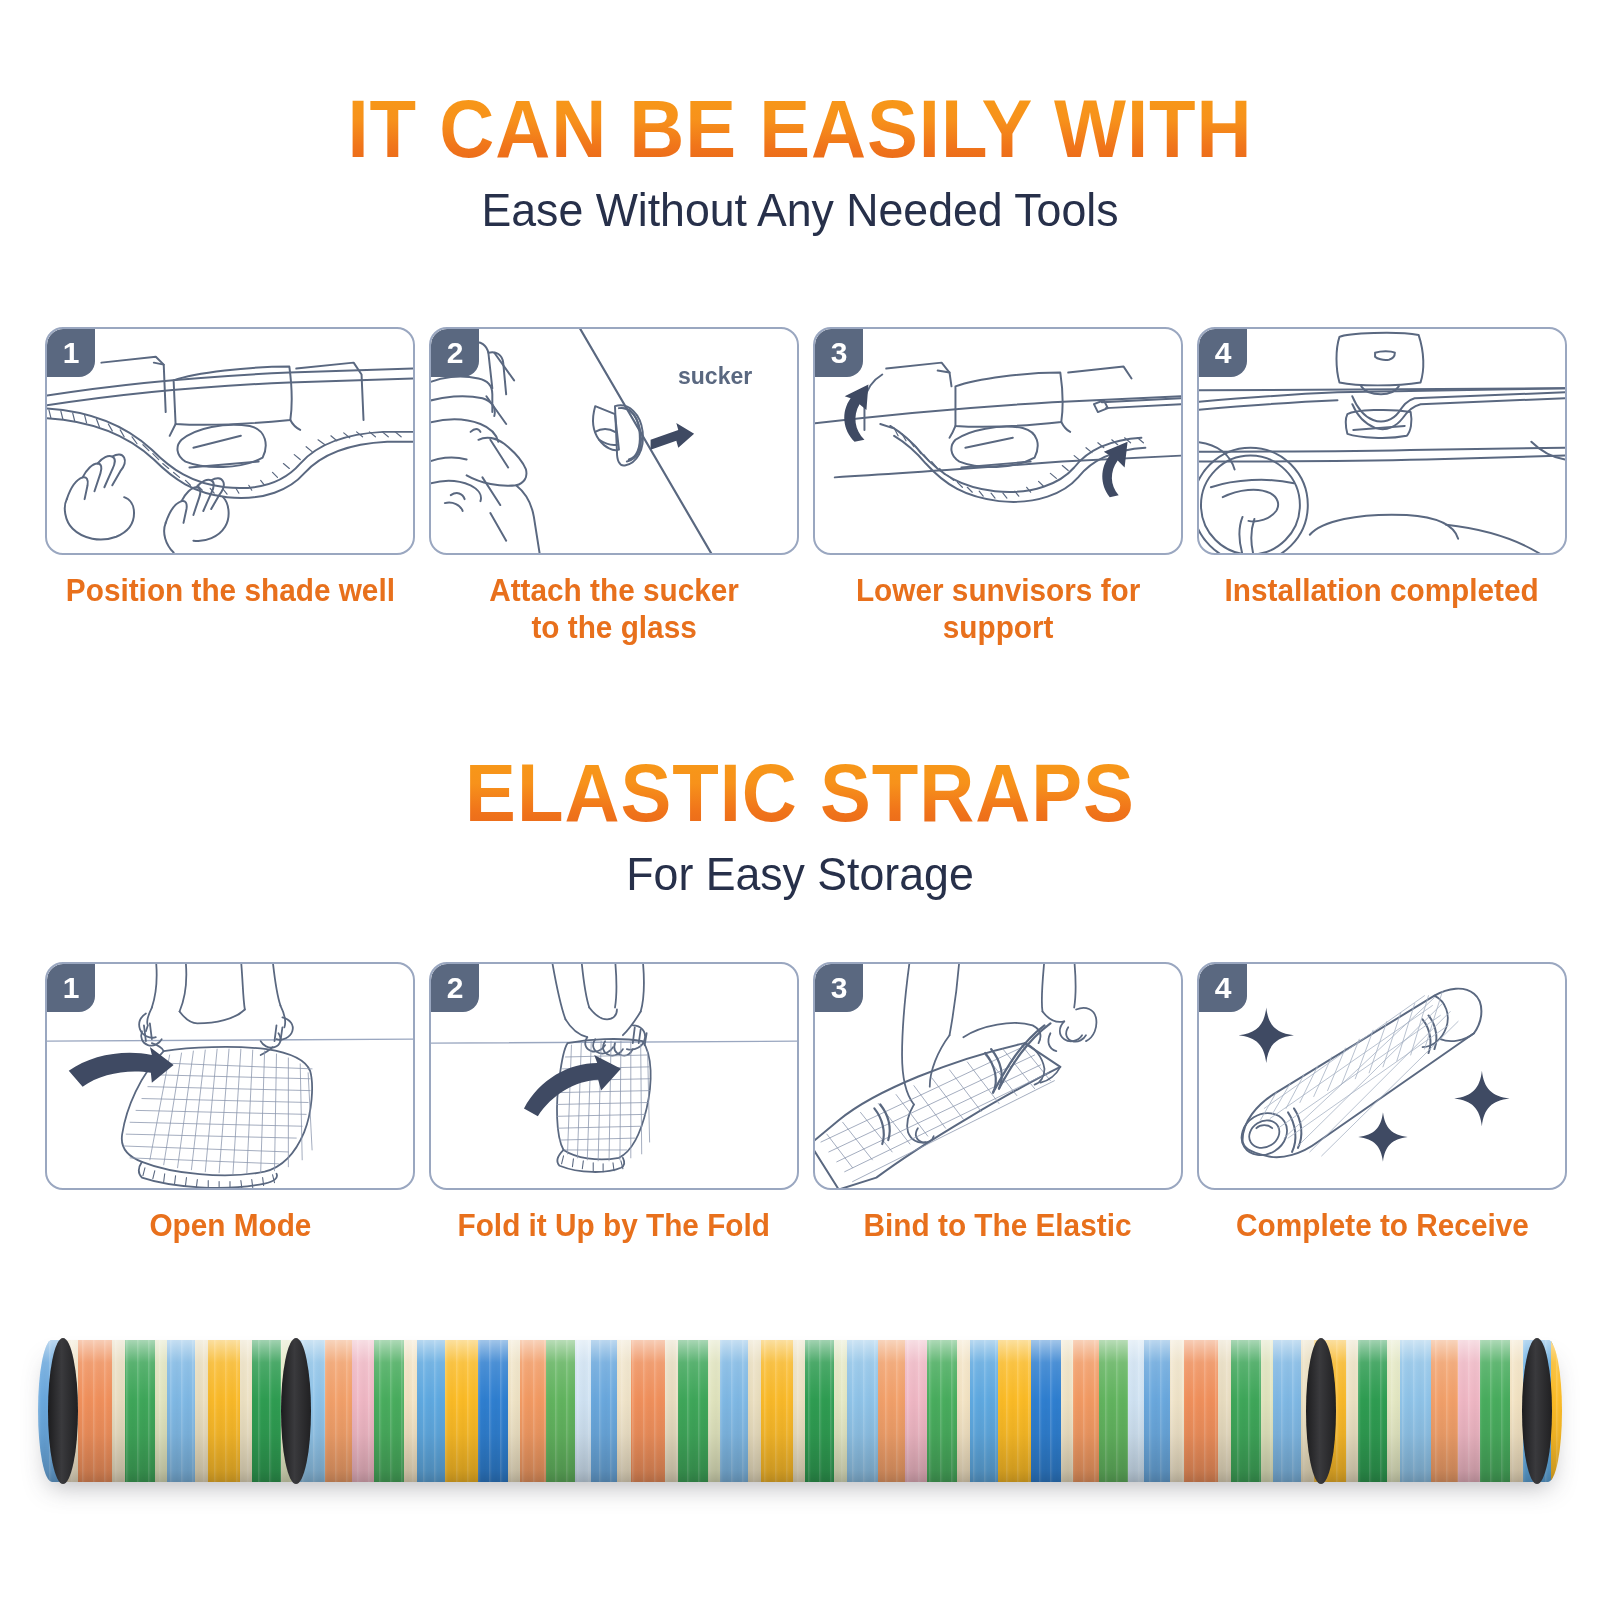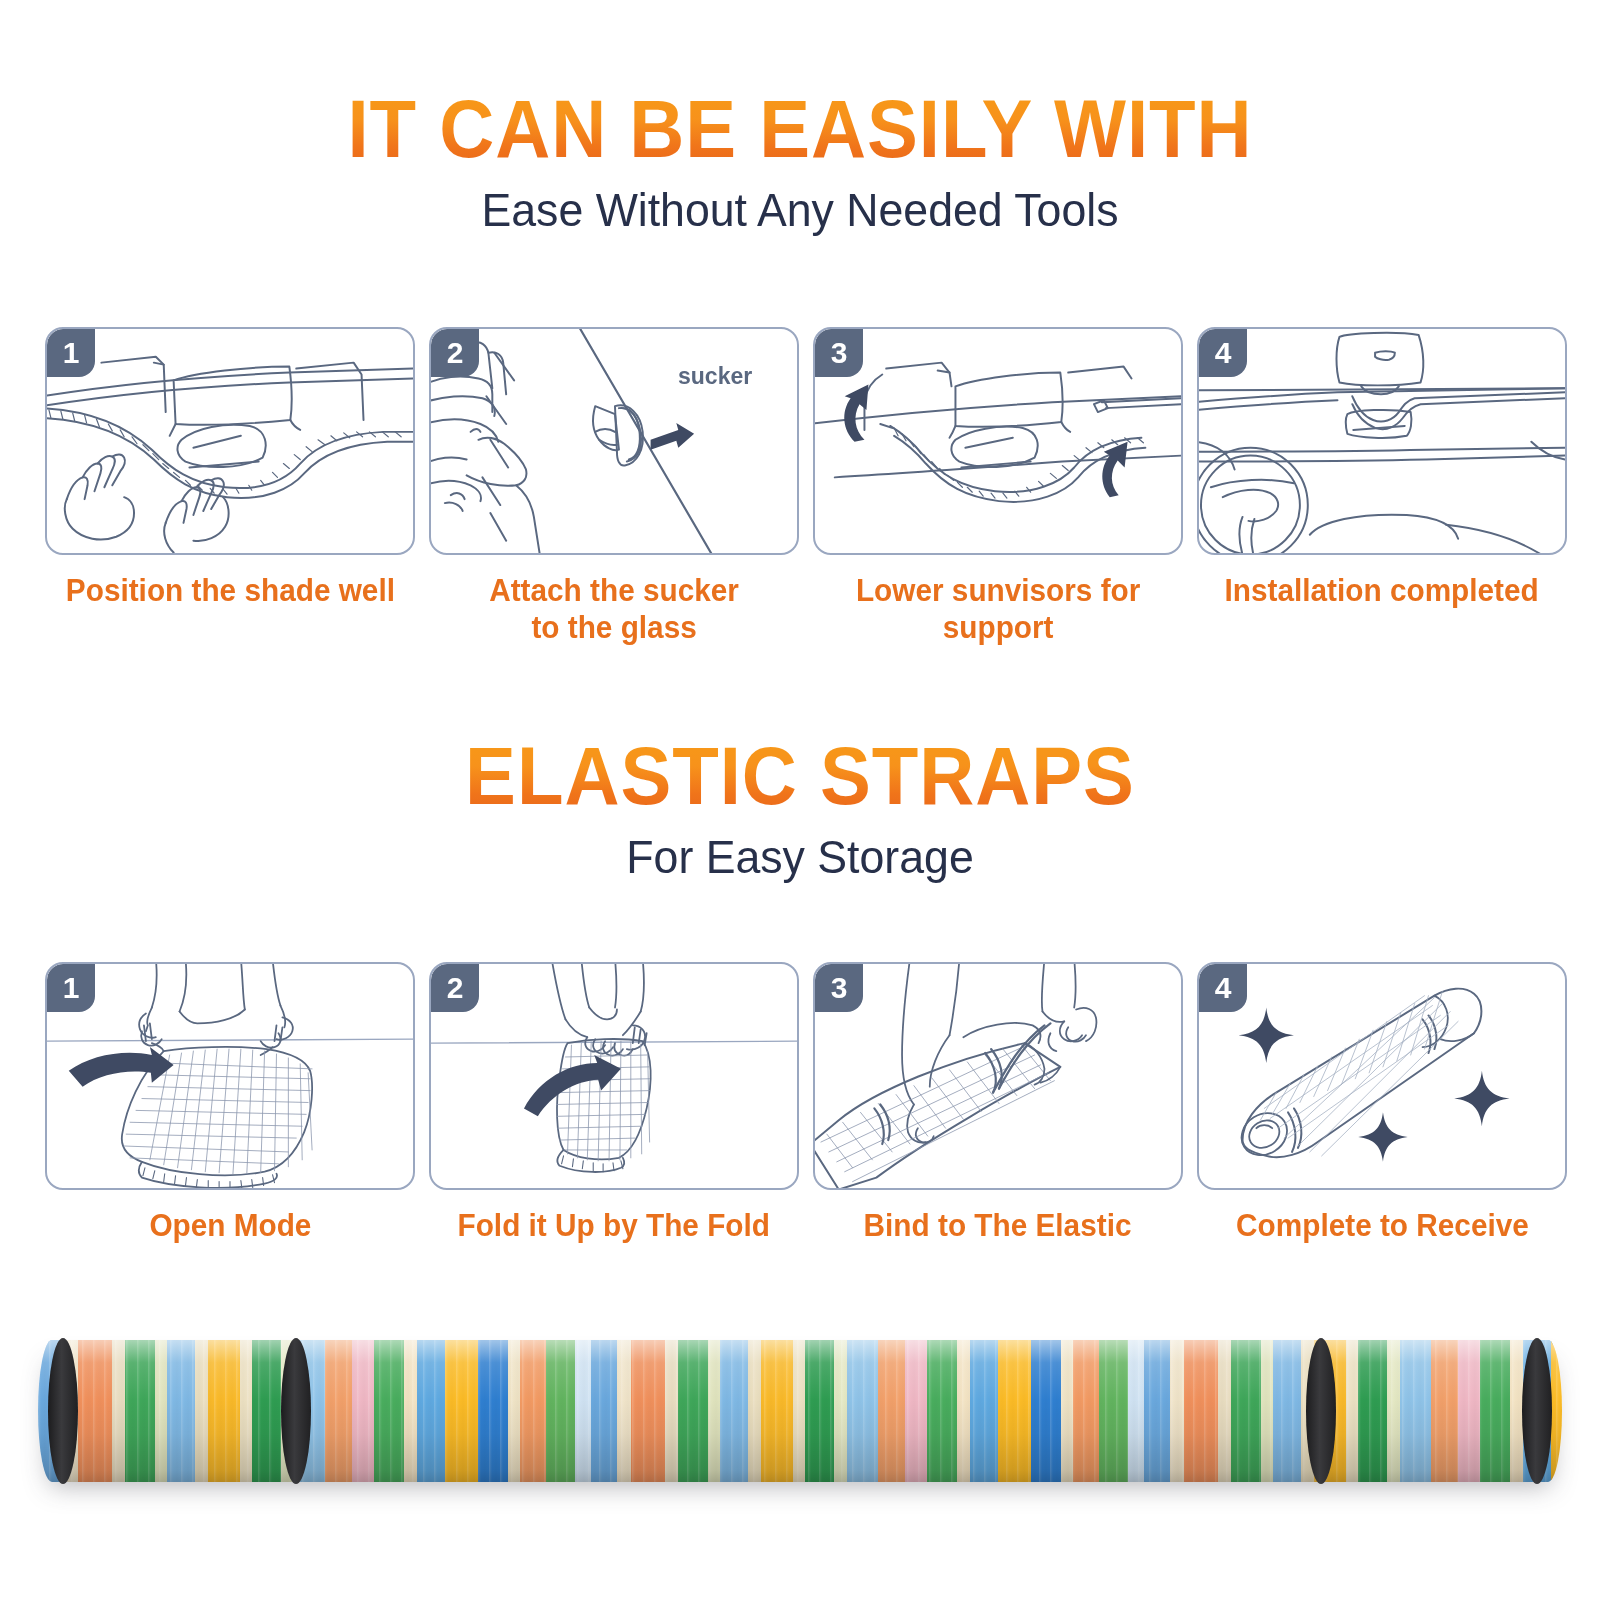--- a/index.html
+++ b/index.html
@@ -272,21 +272,21 @@
         <path d="M44 190 C40 200 40 214 44 228"></path>
         <path d="M56 192 C52 204 52 216 55 228"></path>
         <path d="M112 208 C124 194 160 186 210 188 C242 190 258 198 262 212"></path>
         <path d="M250 198 C286 202 320 212 346 228"></path>
       </svg>
     </div>
     <div class="caption">Installation completed</div>
   </div>
 </div>
 
-<div class="section-head" style="position:absolute;left:0;top:735px;width:1600px;">
+<div class="section-head" style="position:absolute;left:0;top:752px;width:1600px;">
   <div class="head-title">ELASTIC STRAPS</div>
   <div class="head-sub">For Easy Storage</div>
 </div>
 
 <div class="panel-row" style="top:962px;">
 
   <div class="step">
     <div class="panel">
       <div class="badge">1</div>
       <svg class="art" viewBox="0 0 370 228" fill="none" stroke="#5a6880" stroke-width="1.8" stroke-linecap="round" stroke-linejoin="round">

